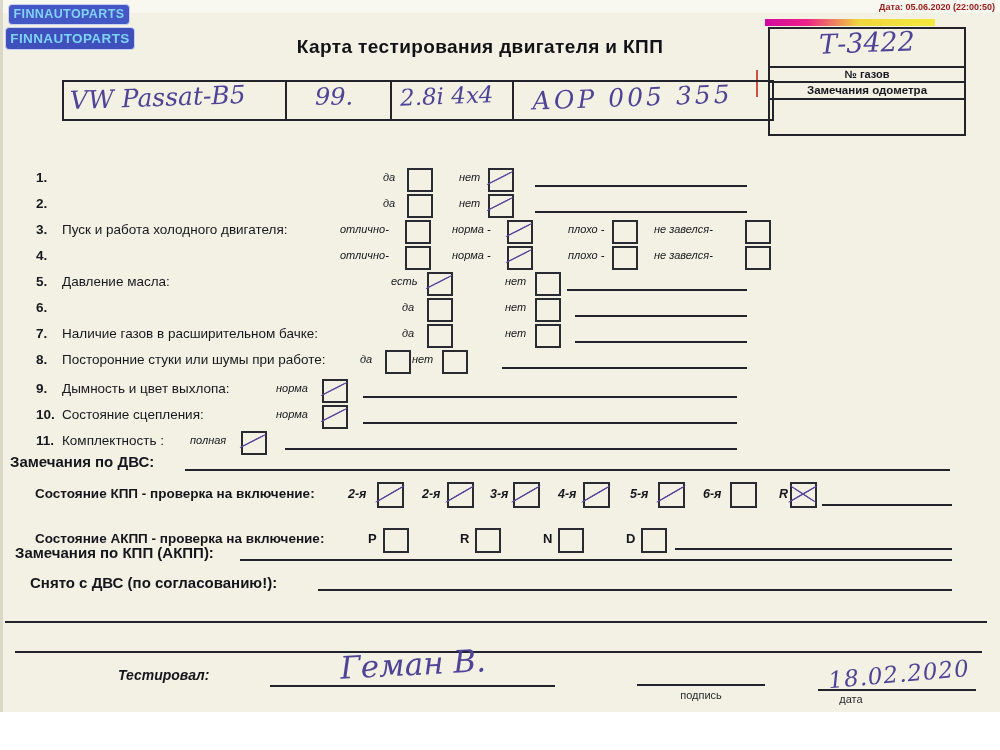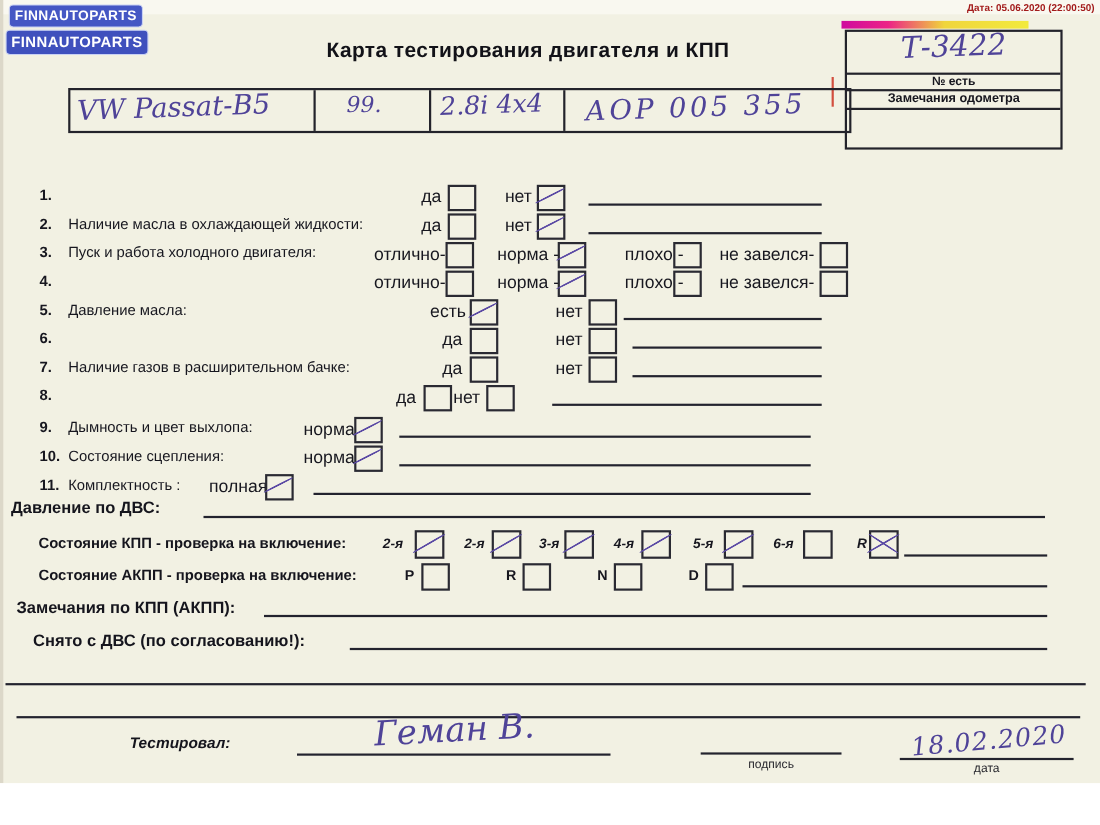--- a/index.html
+++ b/index.html
@@ -6,21 +6,21 @@
   body{
     width:1000px;height:750px;position:relative;overflow:hidden;
     background:#fbfaf3;
     font-family:"Liberation Sans",sans-serif;
     color:#17171f;
   }
   .paper{position:absolute;left:0;top:0;width:1000px;height:712px;background:#f2f1e3;}
   .scan-edge{position:absolute;left:0;top:0;width:3px;height:712px;background:#dcd8c9;}
   .top-strip{position:absolute;left:0;top:0;width:1000px;height:13px;background:#f9f8f0;}
 
-  .badge{position:absolute;background:#4557c4;color:#ffffff;font-weight:bold;
+  .badge{position:absolute;background:#4557c4;color:#7dd3fc;font-weight:bold;
     text-align:center;border-radius:4px;border:1px solid #c9d1f3;letter-spacing:.4px;}
   .badge1{left:8px;top:4px;width:120px;height:19px;line-height:19px;font-size:12.5px;}
   .badge2{left:5px;top:27px;width:128px;height:21px;line-height:21px;font-size:13.5px;background:#3f50bd;}
 
   .sdate{position:absolute;right:5px;top:2px;font-size:9px;font-weight:bold;color:#a31c1c;}
 
   .title{position:absolute;left:180px;top:36px;width:600px;text-align:center;
     font-size:19px;font-weight:bold;letter-spacing:.4px;color:#121218;}
 
   
@@ -45,21 +45,21 @@
   .vc:last-child{border-right:none;}
   .th{height:17px;line-height:17px;font-size:11.5px;font-weight:bold;text-align:center;border-bottom:2px solid #23232b;}
   .td{height:37px;position:relative;overflow:visible;}
   .c1{width:223px;} .c2{width:105px;} .c3{width:122px;} .c4{width:254px;}
   .hw-cell{position:absolute;top:1px;white-space:nowrap;}
 
   
   .item-row{position:absolute;left:0;width:1000px;height:24px;}
   .inum{position:absolute;left:36px;top:2px;font-weight:bold;font-size:13.5px;}
   .itext{position:absolute;left:62px;top:2px;font-size:13.5px;}
-  .olab{position:absolute;top:3px;font-size:16px;white-space:nowrap;}
+  .olab{position:absolute;top:3px;font-style:italic;font-size:11px;white-space:nowrap;}
   .cb{position:absolute;top:0;width:22px;height:20px;border:2px solid #2a2a32;}
   .cb::before,.cb::after{content:"";position:absolute;display:none;border-top:2.6px solid #5b4aa4;border-radius:45%;}
   .cb.checked::after{display:block;width:30px;left:-5px;top:7px;transform:rotate(-27deg);}
   .cb.xmark::before{display:block;width:28px;left:-4px;top:7px;transform:rotate(33deg);}
   .cb.lg{width:23px;height:22px;}
   .cb.lg.checked::after{width:34px;left:-6px;top:9px;transform:rotate(-30deg);}
   .cb.lg.xmark::before{width:32px;left:-5px;top:9px;}
   .ln{position:absolute;top:17px;height:2px;background:#23232e;}
 
   .sec{position:absolute;font-weight:bold;color:#15151d;}
@@ -91,32 +91,32 @@
 
   <div class="title">Карта тестирования двигателя  и КПП</div>
 
   <div class="stripe"></div>
   <div class="red-artifact"></div>
 
   <div class="ibox">
     <div class="r1">
       <span class="hw hw-auto">Т-3422</span>
     </div>
-    <div class="r2">№ есть</div>
+    <div class="r2">№ газов</div>
     <div class="r3">Замечания одометра</div>
     <div class="r4"></div>
   </div>
 
   <div class="vtable">
     <div class="vrow">
       <div class="vc td c1">
         <span class="hw hw-cell" style="left:6px;font-size:25px;transform:rotate(-2deg);">VW Passat-B5</span>
       </div>
       <div class="vc td c2">
-        <span class="hw hw-cell" style="left:28px;font-size:20px;">99.</span>
+        <span class="hw hw-cell" style="left:28px;font-size:24px;">99.</span>
       </div>
       <div class="vc td c3">
         <span class="hw hw-cell" style="left:8px;font-size:23px;transform:rotate(-2deg);">2.8i 4x4</span>
       </div>
       <div class="vc td c4">
         <span class="hw hw-cell" style="left:18px;font-size:25px;letter-spacing:3px;transform:rotate(-2deg);">АОР 005 355</span>
       </div>
     </div>
   </div>
 
@@ -124,21 +124,20 @@
     <span class="inum">1.</span>
     <span class="olab" style="left:383px">да</span>
     <span class="cb" style="left:407px"></span>
     <span class="olab" style="left:459px">нет</span>
     <span class="cb checked" style="left:488px"></span>
     <span class="ln" style="left:535px;width:212px"></span>
   </div>
 
   <div class="item-row" style="top:194px">
     <span class="inum">2.</span>
-    <span class="itext">Наличие масла в охлаждающей жидкости:</span>
     <span class="olab" style="left:383px">да</span>
     <span class="cb" style="left:407px"></span>
     <span class="olab" style="left:459px">нет</span>
     <span class="cb checked" style="left:488px"></span>
     <span class="ln" style="left:535px;width:212px"></span>
   </div>
 
   <div class="item-row" style="top:220px">
     <span class="inum">3.</span>
     <span class="itext">Пуск и работа холодного двигателя:</span>
@@ -188,20 +187,21 @@
     <span class="itext">Наличие газов в расширительном бачке:</span>
     <span class="olab" style="left:402px">да</span>
     <span class="cb" style="left:427px"></span>
     <span class="olab" style="left:505px">нет</span>
     <span class="cb" style="left:535px"></span>
     <span class="ln" style="left:575px;width:172px"></span>
   </div>
 
   <div class="item-row" style="top:350px">
     <span class="inum">8.</span>
+    <span class="itext">Посторонние стуки или шумы при работе:</span>
     <span class="olab" style="left:360px">да</span>
     <span class="cb" style="left:385px"></span>
     <span class="olab" style="left:412px">нет</span>
     <span class="cb" style="left:442px"></span>
     <span class="ln" style="left:502px;width:245px"></span>
   </div>
 
   <div class="item-row" style="top:379px">
     <span class="inum">9.</span>
     <span class="itext">Дымность и цвет выхлопа:</span>
@@ -219,21 +219,21 @@
   </div>
 
   <div class="item-row" style="top:431px">
     <span class="inum">11.</span>
     <span class="itext">Комплектность :</span>
     <span class="olab" style="left:190px">полная</span>
     <span class="cb checked" style="left:241px"></span>
     <span class="ln" style="left:285px;width:452px"></span>
   </div>
 
-  <div class="sec" style="left:10px;top:453px;font-size:15px">Давление по ДВС:</div>
+  <div class="sec" style="left:10px;top:453px;font-size:15px">Замечания по ДВС:</div>
   <div class="line-abs" style="left:185px;top:469px;width:765px"></div>
 
   <div class="gear-row" style="top:482px">
     <span class="sec" style="left:35px;top:4px;font-size:13.5px;position:absolute">Состояние КПП - проверка на включение:</span>
     <span class="glab" style="left:348px">2-я</span>
     <span class="cb lg checked" style="left:377px"></span>
     <span class="glab" style="left:422px">2-я</span>
     <span class="cb lg checked" style="left:447px"></span>
     <span class="glab" style="left:490px">3-я</span>
     <span class="cb lg checked" style="left:513px"></span>
@@ -241,21 +241,21 @@
     <span class="cb lg checked" style="left:583px"></span>
     <span class="glab" style="left:630px">5-я</span>
     <span class="cb lg checked" style="left:658px"></span>
     <span class="glab" style="left:703px">6-я</span>
     <span class="cb lg" style="left:730px"></span>
     <span class="glab" style="left:779px">R</span>
     <span class="cb lg checked xmark" style="left:790px"></span>
     <span class="ln" style="left:822px;top:22px;width:130px"></span>
   </div>
 
-  <div class="gear-row" style="top:512px">
+  <div class="gear-row" style="top:528px">
     <span class="sec" style="left:35px;top:3px;font-size:13.5px;position:absolute">Состояние АКПП - проверка на включение:</span>
     <span class="plab" style="left:368px">P</span>
     <span class="cb" style="left:383px;height:21px"></span>
     <span class="plab" style="left:460px">R</span>
     <span class="cb" style="left:475px;height:21px"></span>
     <span class="plab" style="left:543px">N</span>
     <span class="cb" style="left:558px;height:21px"></span>
     <span class="plab" style="left:626px">D</span>
     <span class="cb" style="left:641px;height:21px"></span>
     <span class="ln" style="left:675px;top:20px;width:277px"></span>
@@ -273,18 +273,18 @@
   <div class="sec" style="left:118px;top:667px;font-size:14px;font-style:italic">Тестировал:</div>
 
   <span class="hw hw-sig">Геман В.</span>
   <div class="line-abs" style="left:270px;top:685px;width:285px"></div>
 
   <div class="line-abs" style="left:637px;top:684px;width:128px"></div>
   <div class="sublab" style="left:637px;top:689px;width:128px;text-align:center">подпись</div>
 
   <span class="hw hw-date">18.02.2020</span>
   <div class="line-abs" style="left:818px;top:689px;width:158px"></div>
-  <div class="sublab" style="left:818px;top:693px;width:158px;text-align:center">дата</div>
+  <div class="sublab" style="left:772px;top:693px;width:158px;text-align:center">дата</div>
 </div>
 
 <div class="caption-strip">
   
 </div>
 
 </body></html>

